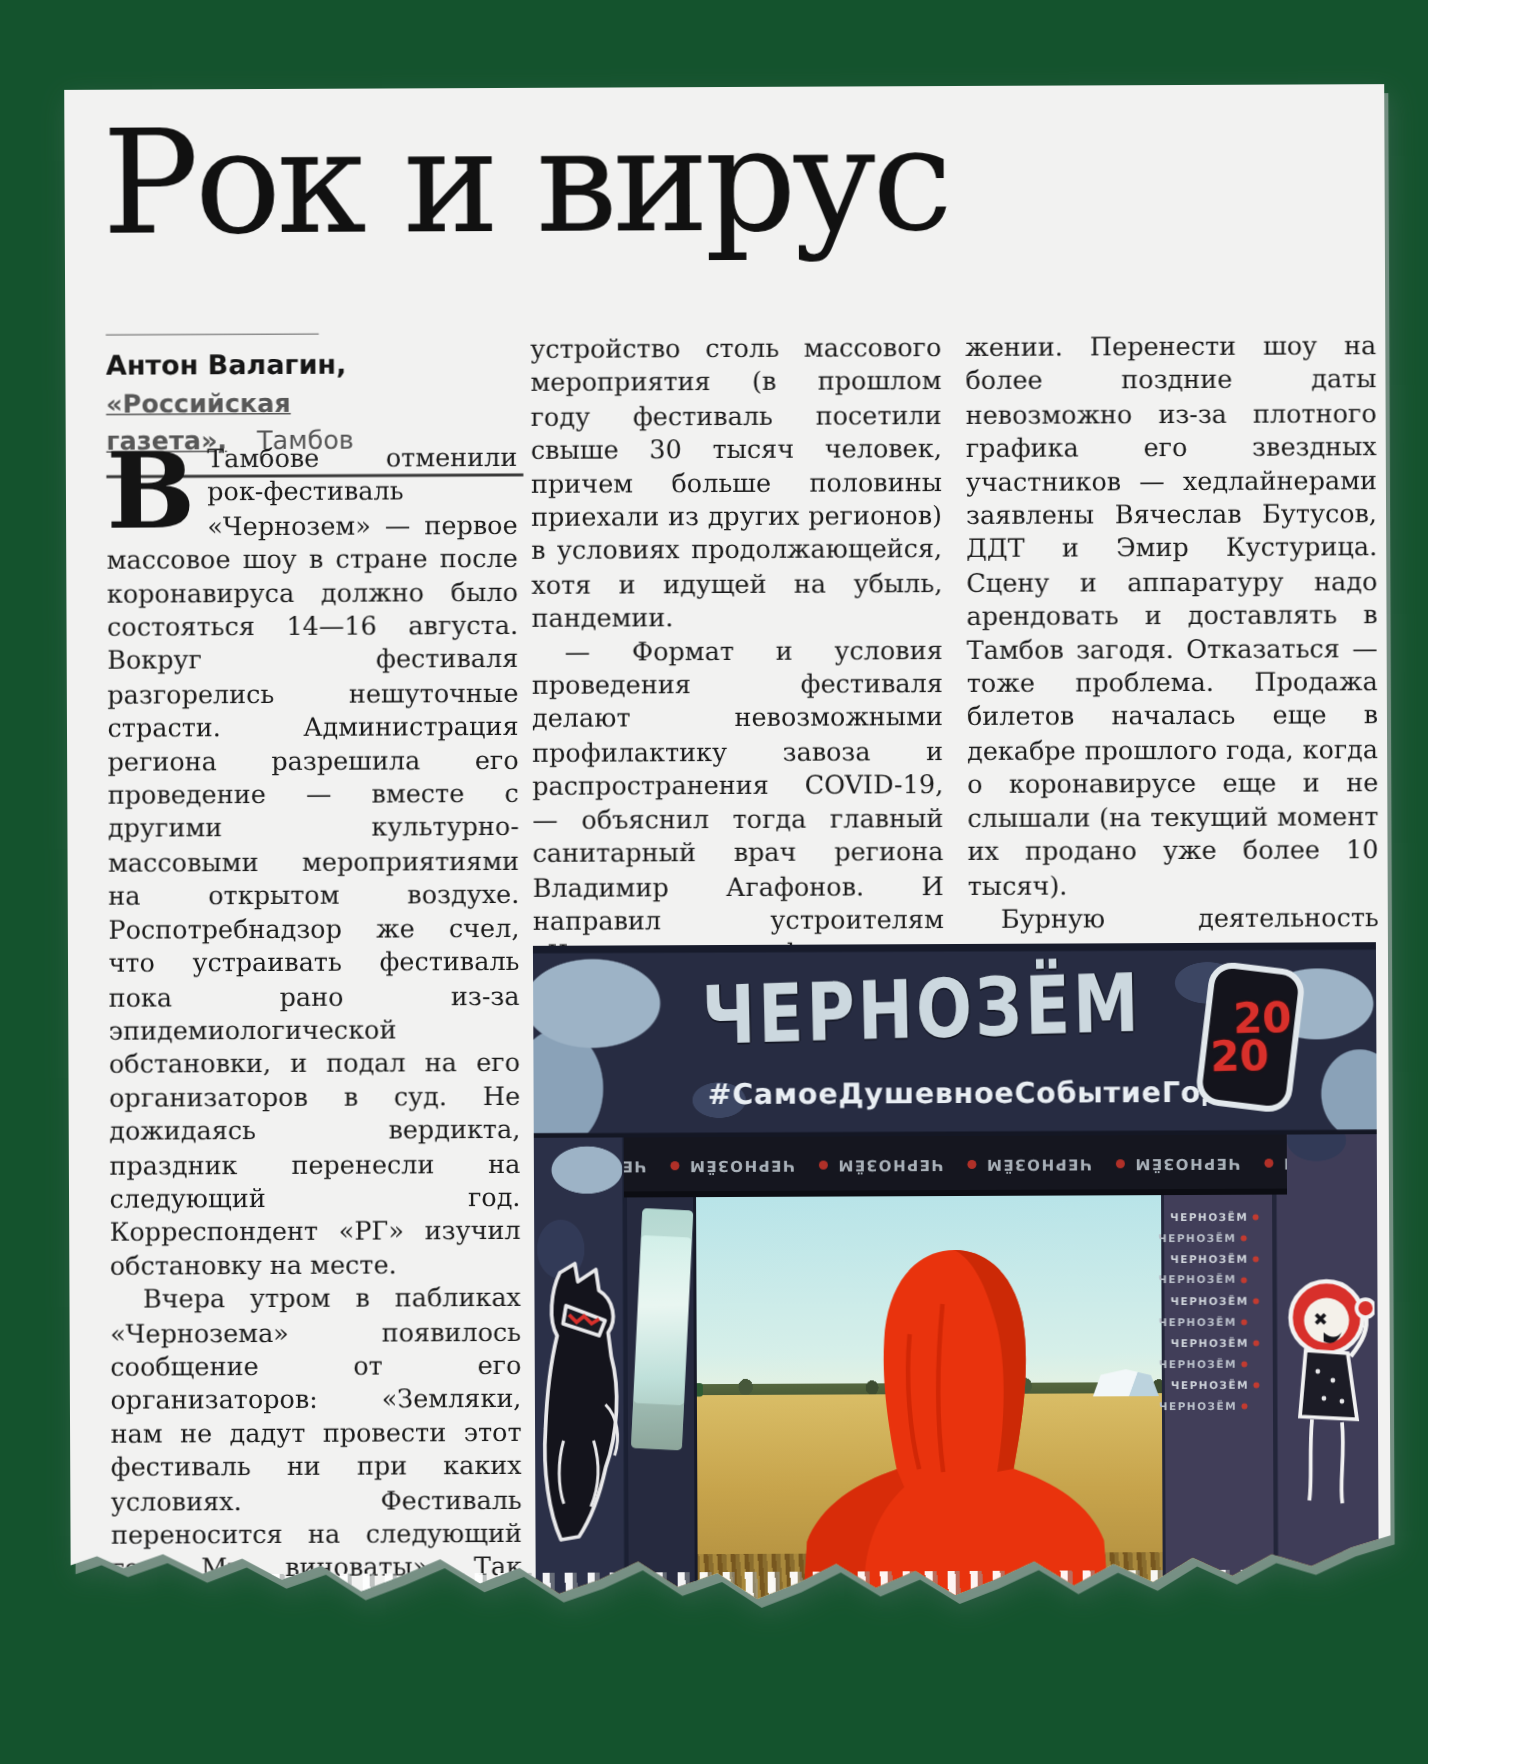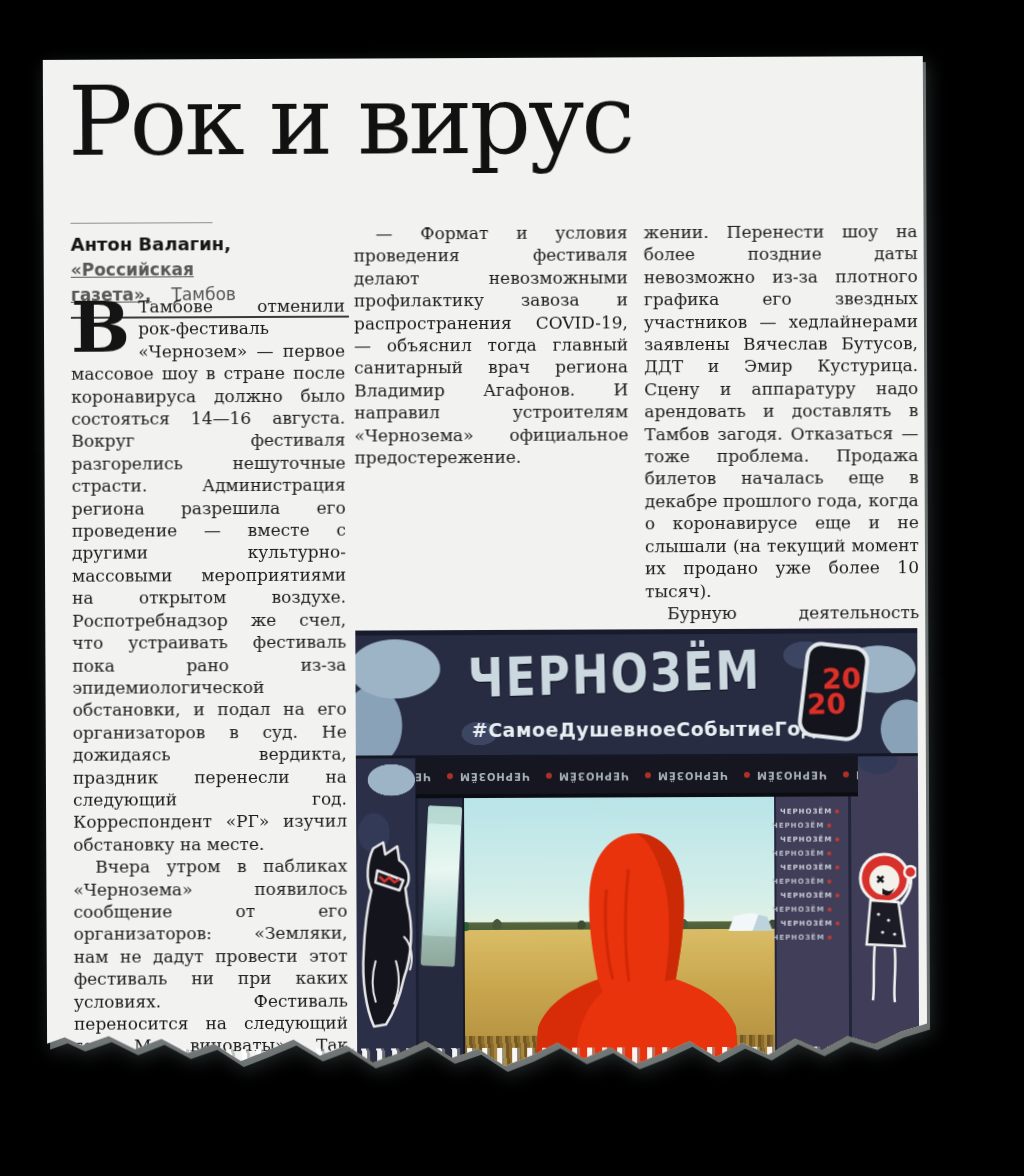--- a/index.html
+++ b/index.html
@@ -8,21 +8,21 @@
       97% 96.4%, 94% 97.6%, 91% 96.8%, 88% 98.2%, 85% 97.0%, 82% 98.6%,
       79% 97.4%, 76% 98.8%, 73% 97.2%, 70% 98.4%, 67% 99.4%, 64% 97.8%,
       61% 98.9%, 58% 97.3%, 55% 98.6%, 52% 99.6%, 49% 97.9%, 46% 98.8%,
       43% 97.1%, 40% 98.3%, 37% 99.2%, 34% 97.5%, 31% 98.5%, 28% 96.9%,
       25% 98.0%, 22% 99.0%, 19% 97.3%, 16% 98.2%, 13% 96.8%, 10% 97.8%,
       7% 96.5%, 4% 97.4%, 2% 96.6%, 0% 97.2%);
   }
   *{margin:0;padding:0;box-sizing:border-box}
   html,body{width:1024px;height:1176px;background:#ffffff;overflow:hidden;
     font-family:"DejaVu Serif","Liberation Serif",serif;}
-  .stage{position:relative;width:1024px;height:1176px;background:#000000;}
+  .stage{position:relative;width:952px;height:1176px;background:#14532d;}
 
   .clip-wrap{position:absolute;left:45px;top:58px;width:880px;height:1012px;
     transform:rotate(-0.25deg);filter:drop-shadow(3px 6px 9px rgba(95,110,112,.38));}
   .paper-under{position:absolute;inset:0;transform:translate(3px,6px);
     background:#b6bbbb;opacity:.55;clip-path:var(--tear);}
   .paper{position:absolute;inset:0;background:#f2f2f1;clip-path:var(--tear);overflow:hidden;}
 
   .headline{position:absolute;left:25px;top:12px;font-size:96px;line-height:1.05;
     letter-spacing:-3px;color:#111;font-weight:500;}
 
@@ -157,20 +157,21 @@
         <div class="rule-thick"></div>
       </div>
 
       <div class="col col1">
         <p><span class="dropcap">В</span><span>Тамбове отменили рок-фестиваль «Чернозем» — первое массовое шоу в стране после коронавируса должно было состояться 14—16 августа. Вокруг фестиваля разгорелись нешуточные страсти. Администрация региона разрешила его проведение — вместе с другими культурно-массовыми мероприятиями на открытом воздухе. Роспотребнадзор же счел, что устраивать фестиваль пока рано из-за эпидемиологической обстановки, и подал на его организаторов в суд. Не дожидаясь вердикта, праздник перенесли на следующий год. Корреспондент «РГ» изучил обстановку на месте.</span></p>
         <p class="ind">Вчера утром в пабликах «Чернозема» появилось сообщение от его организаторов: «Земляки, нам не дадут провести этот фестиваль ни при каких условиях. Фестиваль переносится на следующий год. Мы виноваты». Так закончилась борьба любителей рок-н-ролла с одной стороны и санитарных врачей — с другой.</p>
 
       </div>
 
       <div class="col col2">
+        <p>устройство столь массового мероприятия (в прошлом году фестиваль посетили свыше 30 тысяч человек, причем больше половины приехали из других регионов) в условиях продолжающейся, хотя и идущей на убыль, пандемии.</p>
         <p class="ind">— Формат и условия проведения фестиваля делают невозможными профилактику завоза и распространения COVID-19, — объяснил тогда главный санитарный врач региона Владимир Агафонов. И направил устроителям «Чернозема» официальное предостережение.</p>
 
       </div>
 
       <div class="col col3">
         <p>жении. Перенести шоу на более поздние даты невозможно из-за плотного графика его звездных участников — хедлайнерами заявлены Вячеслав Бутусов, ДДТ и Эмир Кустурица. Сцену и аппаратуру надо арендовать и доставлять в Тамбов загодя. Отказаться — тоже проблема. Продажа билетов началась еще в декабре прошлого года, когда о коронавирусе еще и не слышали (на текущий момент их продано уже более 10 тысяч).</p>
         <p class="ind">Бурную деятельность организаторы свернули, но подготовку к фестивалю не спеша продолжали, рассчитывая на изменение</p>
       </div>
 
       <div class="photo">

